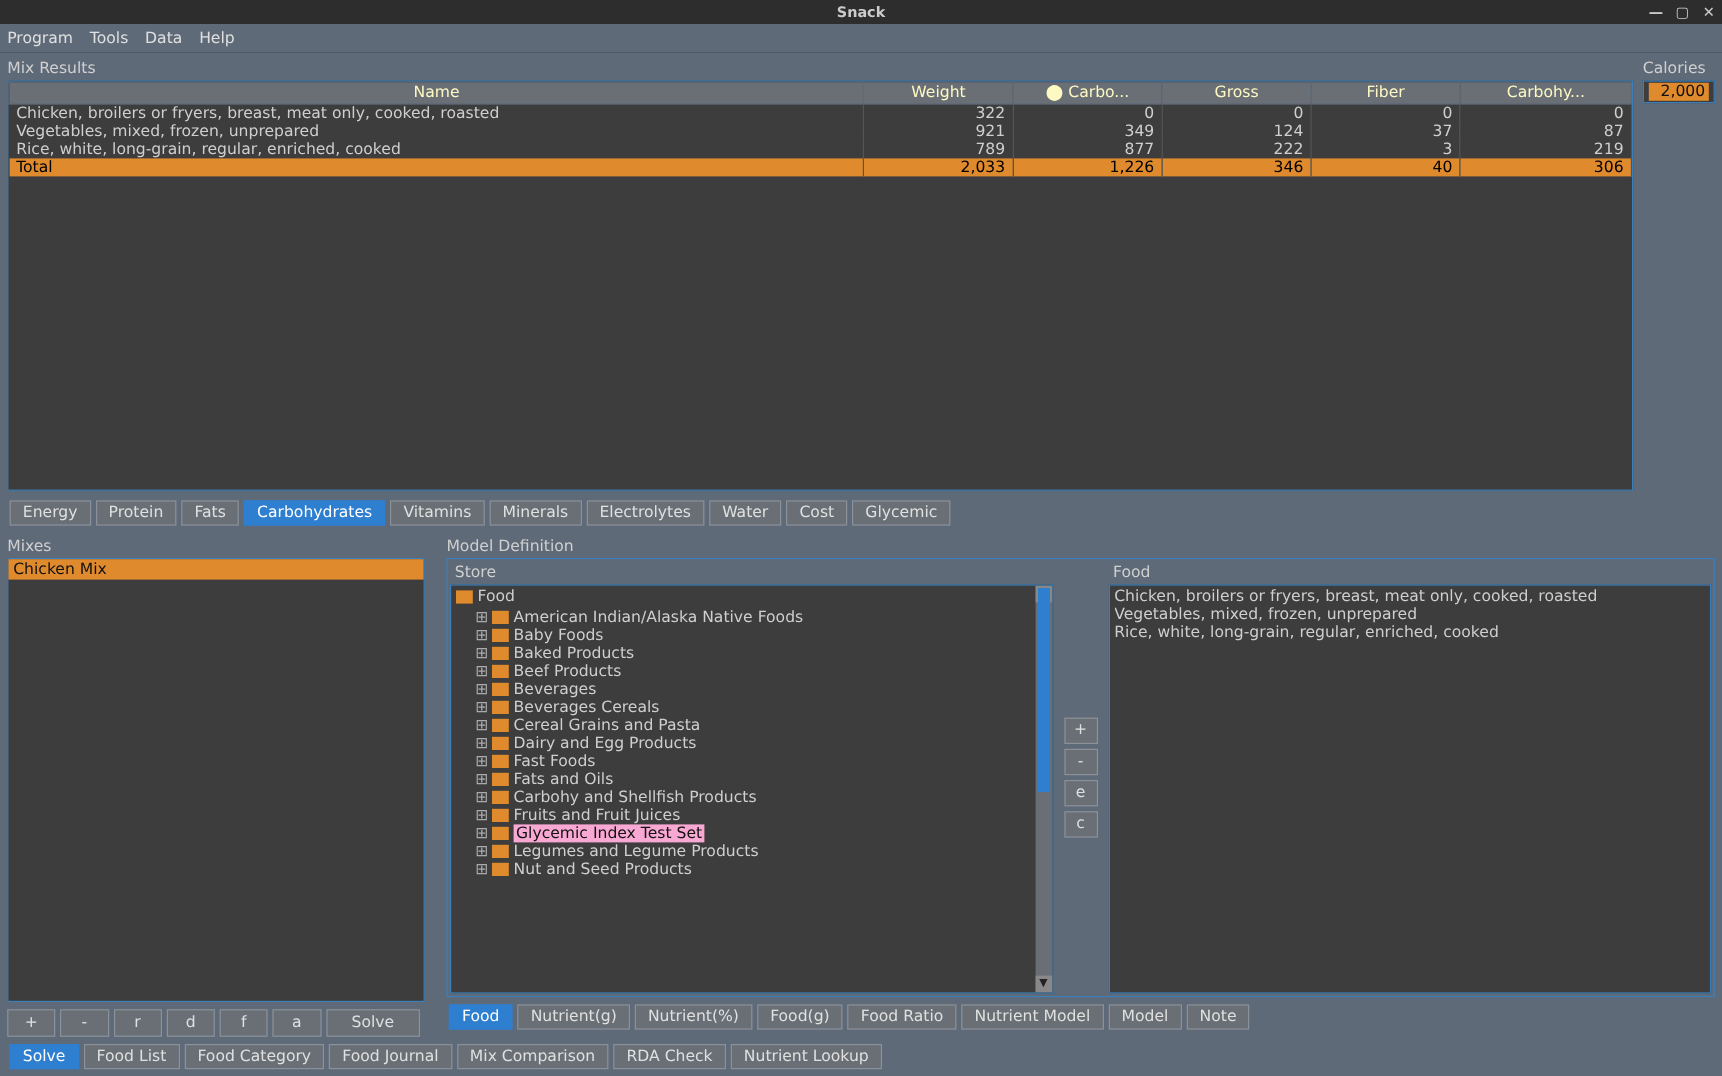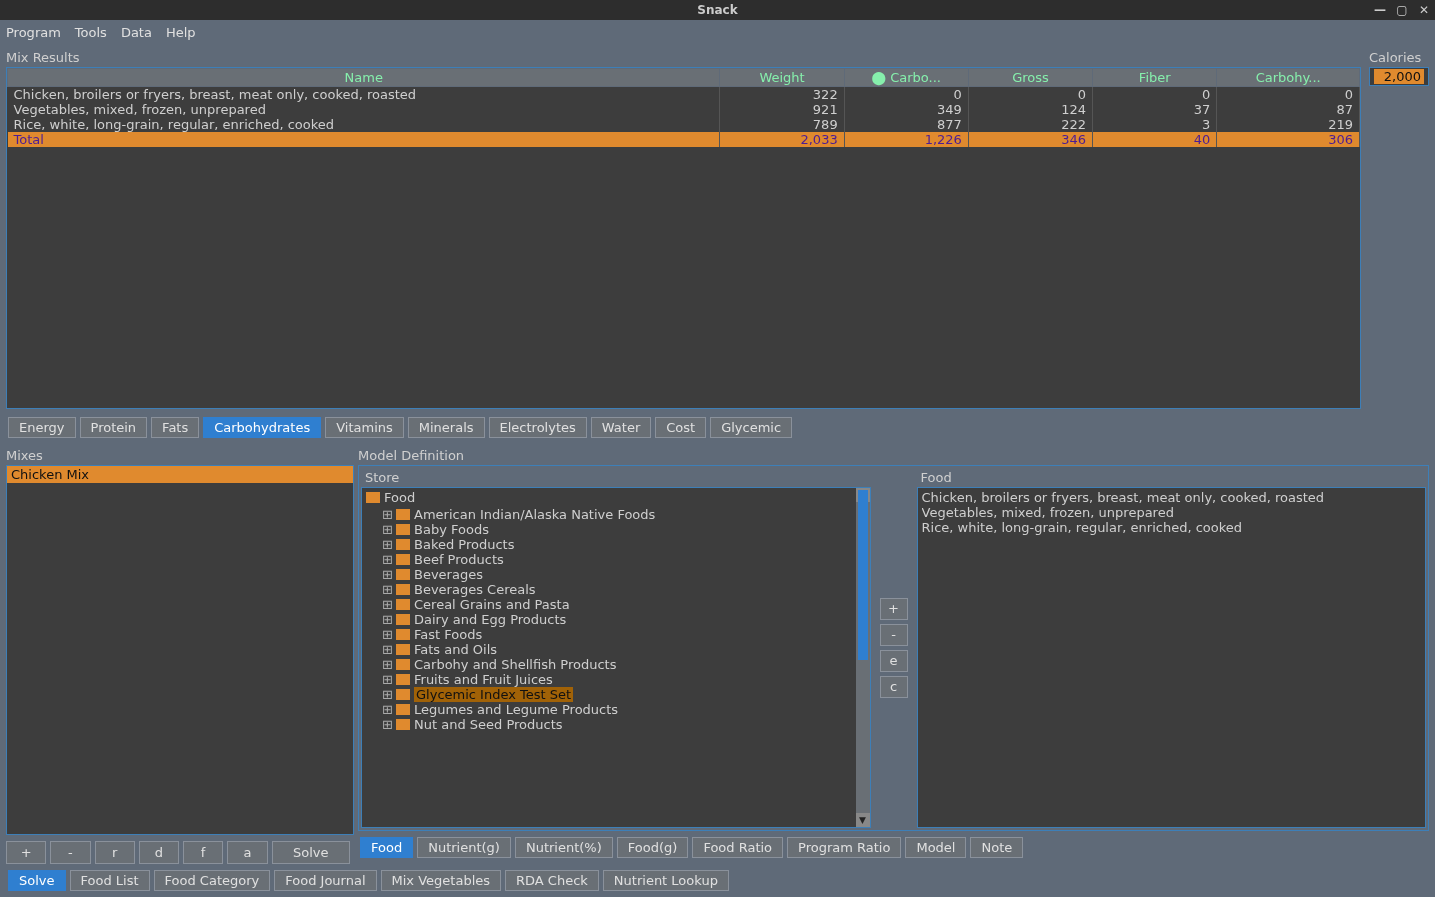--- a/index.html
+++ b/index.html
@@ -16,51 +16,51 @@
   
   .panel-label { color: #d0d0d0; font-size: 13px; padding: 2px 0; }
   
   .top-row { display: flex; gap: 8px; }
   .mix-results-box { flex: 1; border: 1px solid #3d7fb8; background: #3d3d3d; height: 342px; }
   .calories-box { width: 60px; }
   .cal-val { border:1px solid #3d7fb8; background:#3d3d3d; text-align:right; padding:1px 4px; }
   .cal-val-inner { background:#e08a2e; color:#111; display:inline-block; width:100%; text-align:right; padding:0 3px;}
   
   table.mix { border-collapse: collapse; width: 100%; font-size:13px;}
-  table.mix th { background:#696f75; color:#86efac; font-weight:normal; border:1px solid #5f6a78; padding:1px 6px; text-align:center;}
+  table.mix th { background:#696f75; color:#fef9c3; font-weight:normal; border:1px solid #5f6a78; padding:1px 6px; text-align:center;}
   table.mix td { padding:0 6px; border-right:1px solid #555;}
   table.mix td.num { text-align:right; }
-  table.mix tr.total td { background:#e08a2e; color:#4c1d95; }
+  table.mix tr.total td { background:#e08a2e; color:#000000; }
   
   .category-tabs { display: flex; gap: 4px; padding: 8px 2px; }
   .ct-btn { background:#696f75; border:1px solid #8a919b; color:#e0e0e0; padding:2px 10px; cursor:pointer; font-size:13px;}
   .ct-btn.active { background:#2f7fd0; border-color:#2f7fd0; color:#fff;}
   
-  .mid-row { display:flex; gap:4px; flex:1; min-height:0;}
+  .mid-row { display:flex; gap:18px; flex:1; min-height:0;}
   .mixes-col { width:348px; display:flex; flex-direction:column;}
   .mixes-list { flex:1; border:1px solid #3d7fb8; background:#3d3d3d;}
   .mix-item { background:#e08a2e; color:#111; padding:1px 4px;}
   .mix-btns { display:flex; gap:0; padding-top:6px;}
   .mix-btns .sq { flex:1; background:#696f75; border:1px solid #8a919b; color:#e0e0e0; padding:3px 0; text-align:center; cursor:pointer; margin-right:4px;}
   .mix-btns .sq.wide{ flex:2;}
   
   .model-col { flex:1; display:flex; flex-direction:column; min-width:0;}
   .model-body { flex:1; border:1px solid #3d7fb8; display:flex; gap:6px; padding:2px; min-height:0;}
   .store-col { flex:1; display:flex; flex-direction:column; min-width:0;justify-content:space-between;}
   .store-tree { flex:1; border:1px solid #3d7fb8; background:#3d3d3d; position:relative; overflow:hidden;}
   .tree-scroll { position:absolute; right:0; top:0; bottom:0; width:14px; background:#696f75;}
   .tree-scroll .thumb{ position:absolute; left:2px; right:2px; top:2px; height:170px; background:#2f7fd0;}
   .tree-scroll .ar{ position:absolute; left:0; right:0; height:14px; background:#888; display:flex; align-items:center; justify-content:center; font-size:9px; color:#222;}
   .tree-scroll .ar.up{top:0;} .tree-scroll .ar.dn{bottom:0;}
   .tree ul{ list-style:none; padding-left:18px;}
   .tree li{ padding:0 2px; white-space:nowrap;}
   .tree .node{ display:flex; align-items:center; gap:4px;}
   .tree .tw{ width:10px; color:#aaa; cursor:pointer;}
   .tree .fld{ width:14px; height:11px; background:#e08a2e; display:inline-block;}
-  .tree .sel{ background:#a16207; color:#111; padding:0 2px;}
+  .tree .sel{ background:#f9a8d4; color:#111; padding:0 2px;}
   
   .store-btns { width:34px; display:flex; flex-direction:column; gap:4px; justify-content:center; align-items:center;}
   .store-btns .sb{ width:28px; height:22px; background:#696f75; border:1px solid #8a919b; color:#e0e0e0; text-align:center; cursor:pointer; font-size:13px; line-height:20px;}
   
   .food-col { flex:1; display:flex; flex-direction:column; min-width:0;}
   .food-list { flex:1; border:1px solid #3d7fb8; background:#3d3d3d; padding:2px 4px;}
   .food-list div{ white-space:nowrap; overflow:hidden;}
   
   .model-tabs { display:flex; gap:4px; padding:6px 2px;}
   
@@ -318,29 +318,29 @@
               <div>Rice, white, long-grain, regular, enriched, cooked</div>
             </div>
         </div>
       </div>
       <div class="model-tabs" id="model-tabs">
           <div class="ct-btn active">Food</div>
           <div class="ct-btn">Nutrient(g)</div>
           <div class="ct-btn">Nutrient(%)</div>
           <div class="ct-btn">Food(g)</div>
           <div class="ct-btn">Food Ratio</div>
-          <div class="ct-btn">Program Ratio</div>
+          <div class="ct-btn">Nutrient Model</div>
           <div class="ct-btn">Model</div>
           <div class="ct-btn">Note</div>
         </div>
     </div>
   </div>
 
   <div class="bottom-tabs" id="bottom-tabs">
       <div class="ct-btn active">Solve</div>
       <div class="ct-btn">Food List</div>
       <div class="ct-btn">Food Category</div>
       <div class="ct-btn">Food Journal</div>
-      <div class="ct-btn">Mix Vegetables</div>
+      <div class="ct-btn">Mix Comparison</div>
       <div class="ct-btn">RDA Check</div>
       <div class="ct-btn">Nutrient Lookup</div>
     </div>
 </div>
 
 </body></html>

